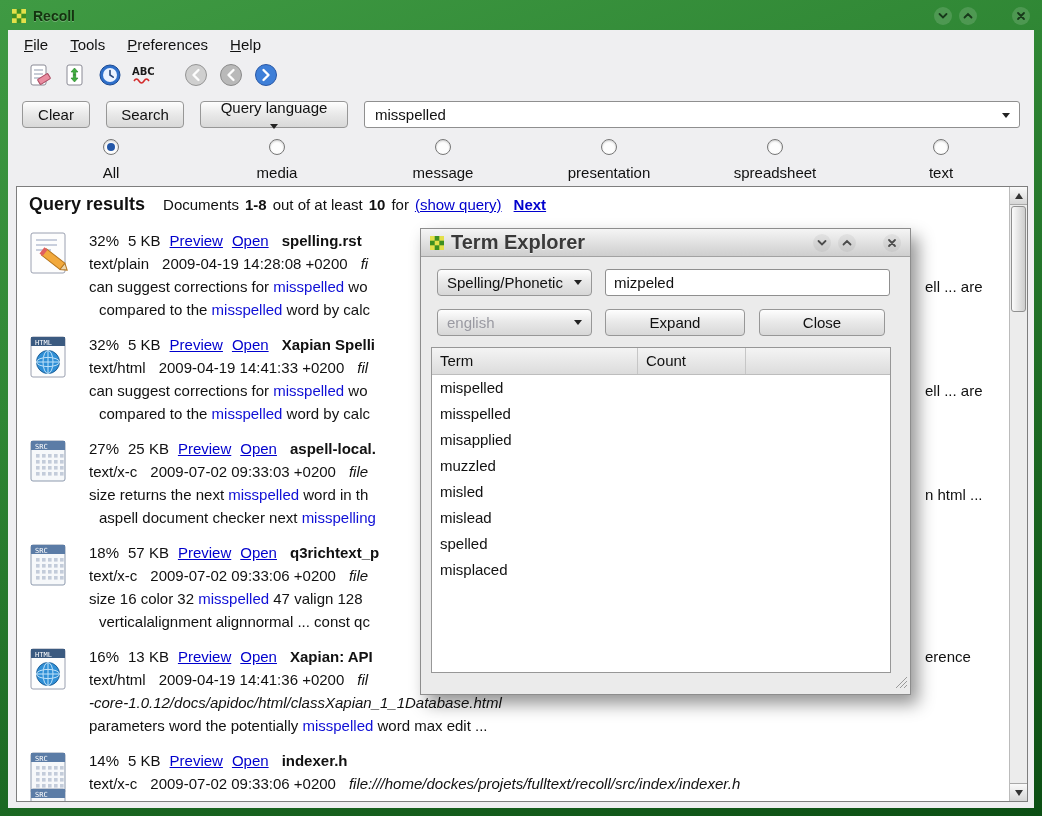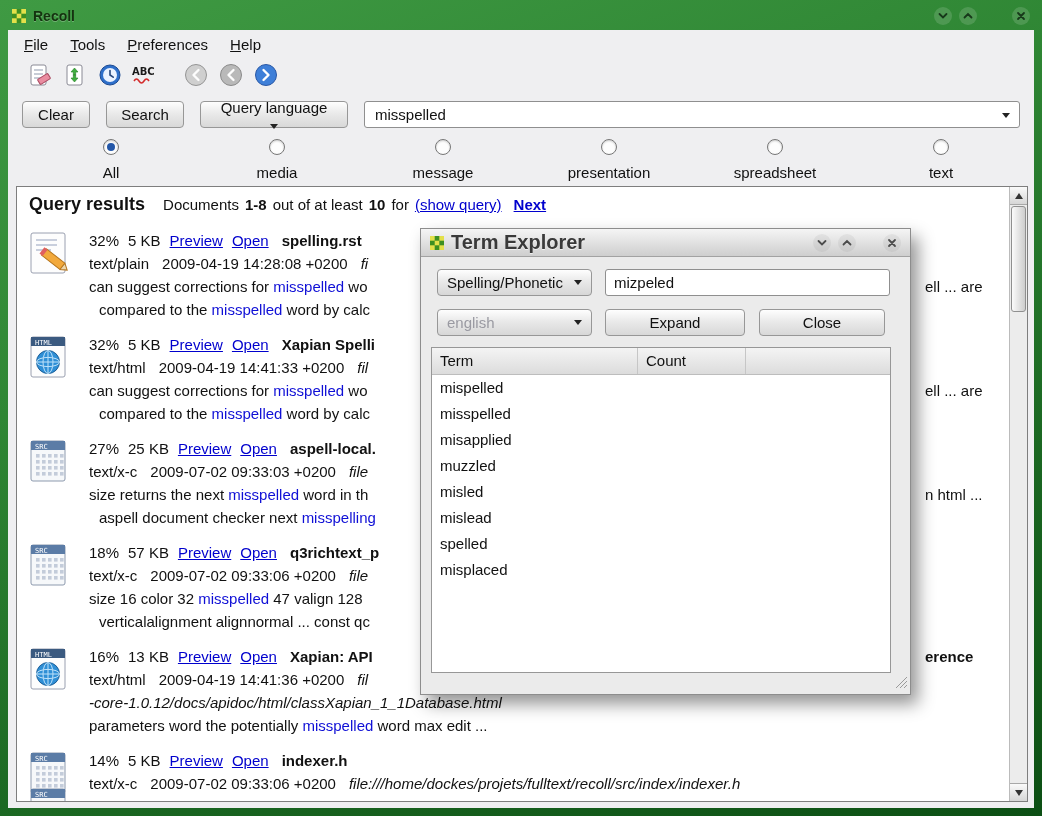--- a/index.html
+++ b/index.html
@@ -67,21 +67,21 @@
   .rline{height:23px;line-height:23px;white-space:nowrap;position:relative;font-size:15px;}
   .rline.indent{padding-left:10px;}
   .pct,.size{margin-right:9px;}
   .rline .lnk{margin-right:9px;}
   .fname{font-weight:bold;margin-left:4px;}
   .date{margin-left:13px;}
   .url{margin-left:13px;font-style:italic;}
   .urlish{font-style:italic;}
   .hl{color:#0f0fd6;}
   .rfrag{position:absolute;left:836px;white-space:nowrap;}
-  .rfrag.b{font-weight:bold;}
+  .rfrag.b{font-weight:normal;}
   .partial-icon{position:absolute;left:10px;top:600px;}
 
   
   .scrollbar{position:absolute;right:0;top:0;width:17px;height:100%;background:#ececec;border-left:1px solid #bbb;}
   .sb-btn{position:absolute;left:0;width:17px;height:17px;background:linear-gradient(#fafafa,#d6d6d6);
     display:flex;align-items:center;justify-content:center;cursor:pointer;}
   .sb-btn.top{top:0;border-bottom:1px solid #a8a8a8;}
   .sb-btn.bottom{bottom:0;border-top:1px solid #a8a8a8;}
   .tri-up{width:0;height:0;border-left:4px solid transparent;border-right:4px solid transparent;border-bottom:6px solid #333;}
   .tri-down{width:0;height:0;border-left:4px solid transparent;border-right:4px solid transparent;border-top:6px solid #333;}

